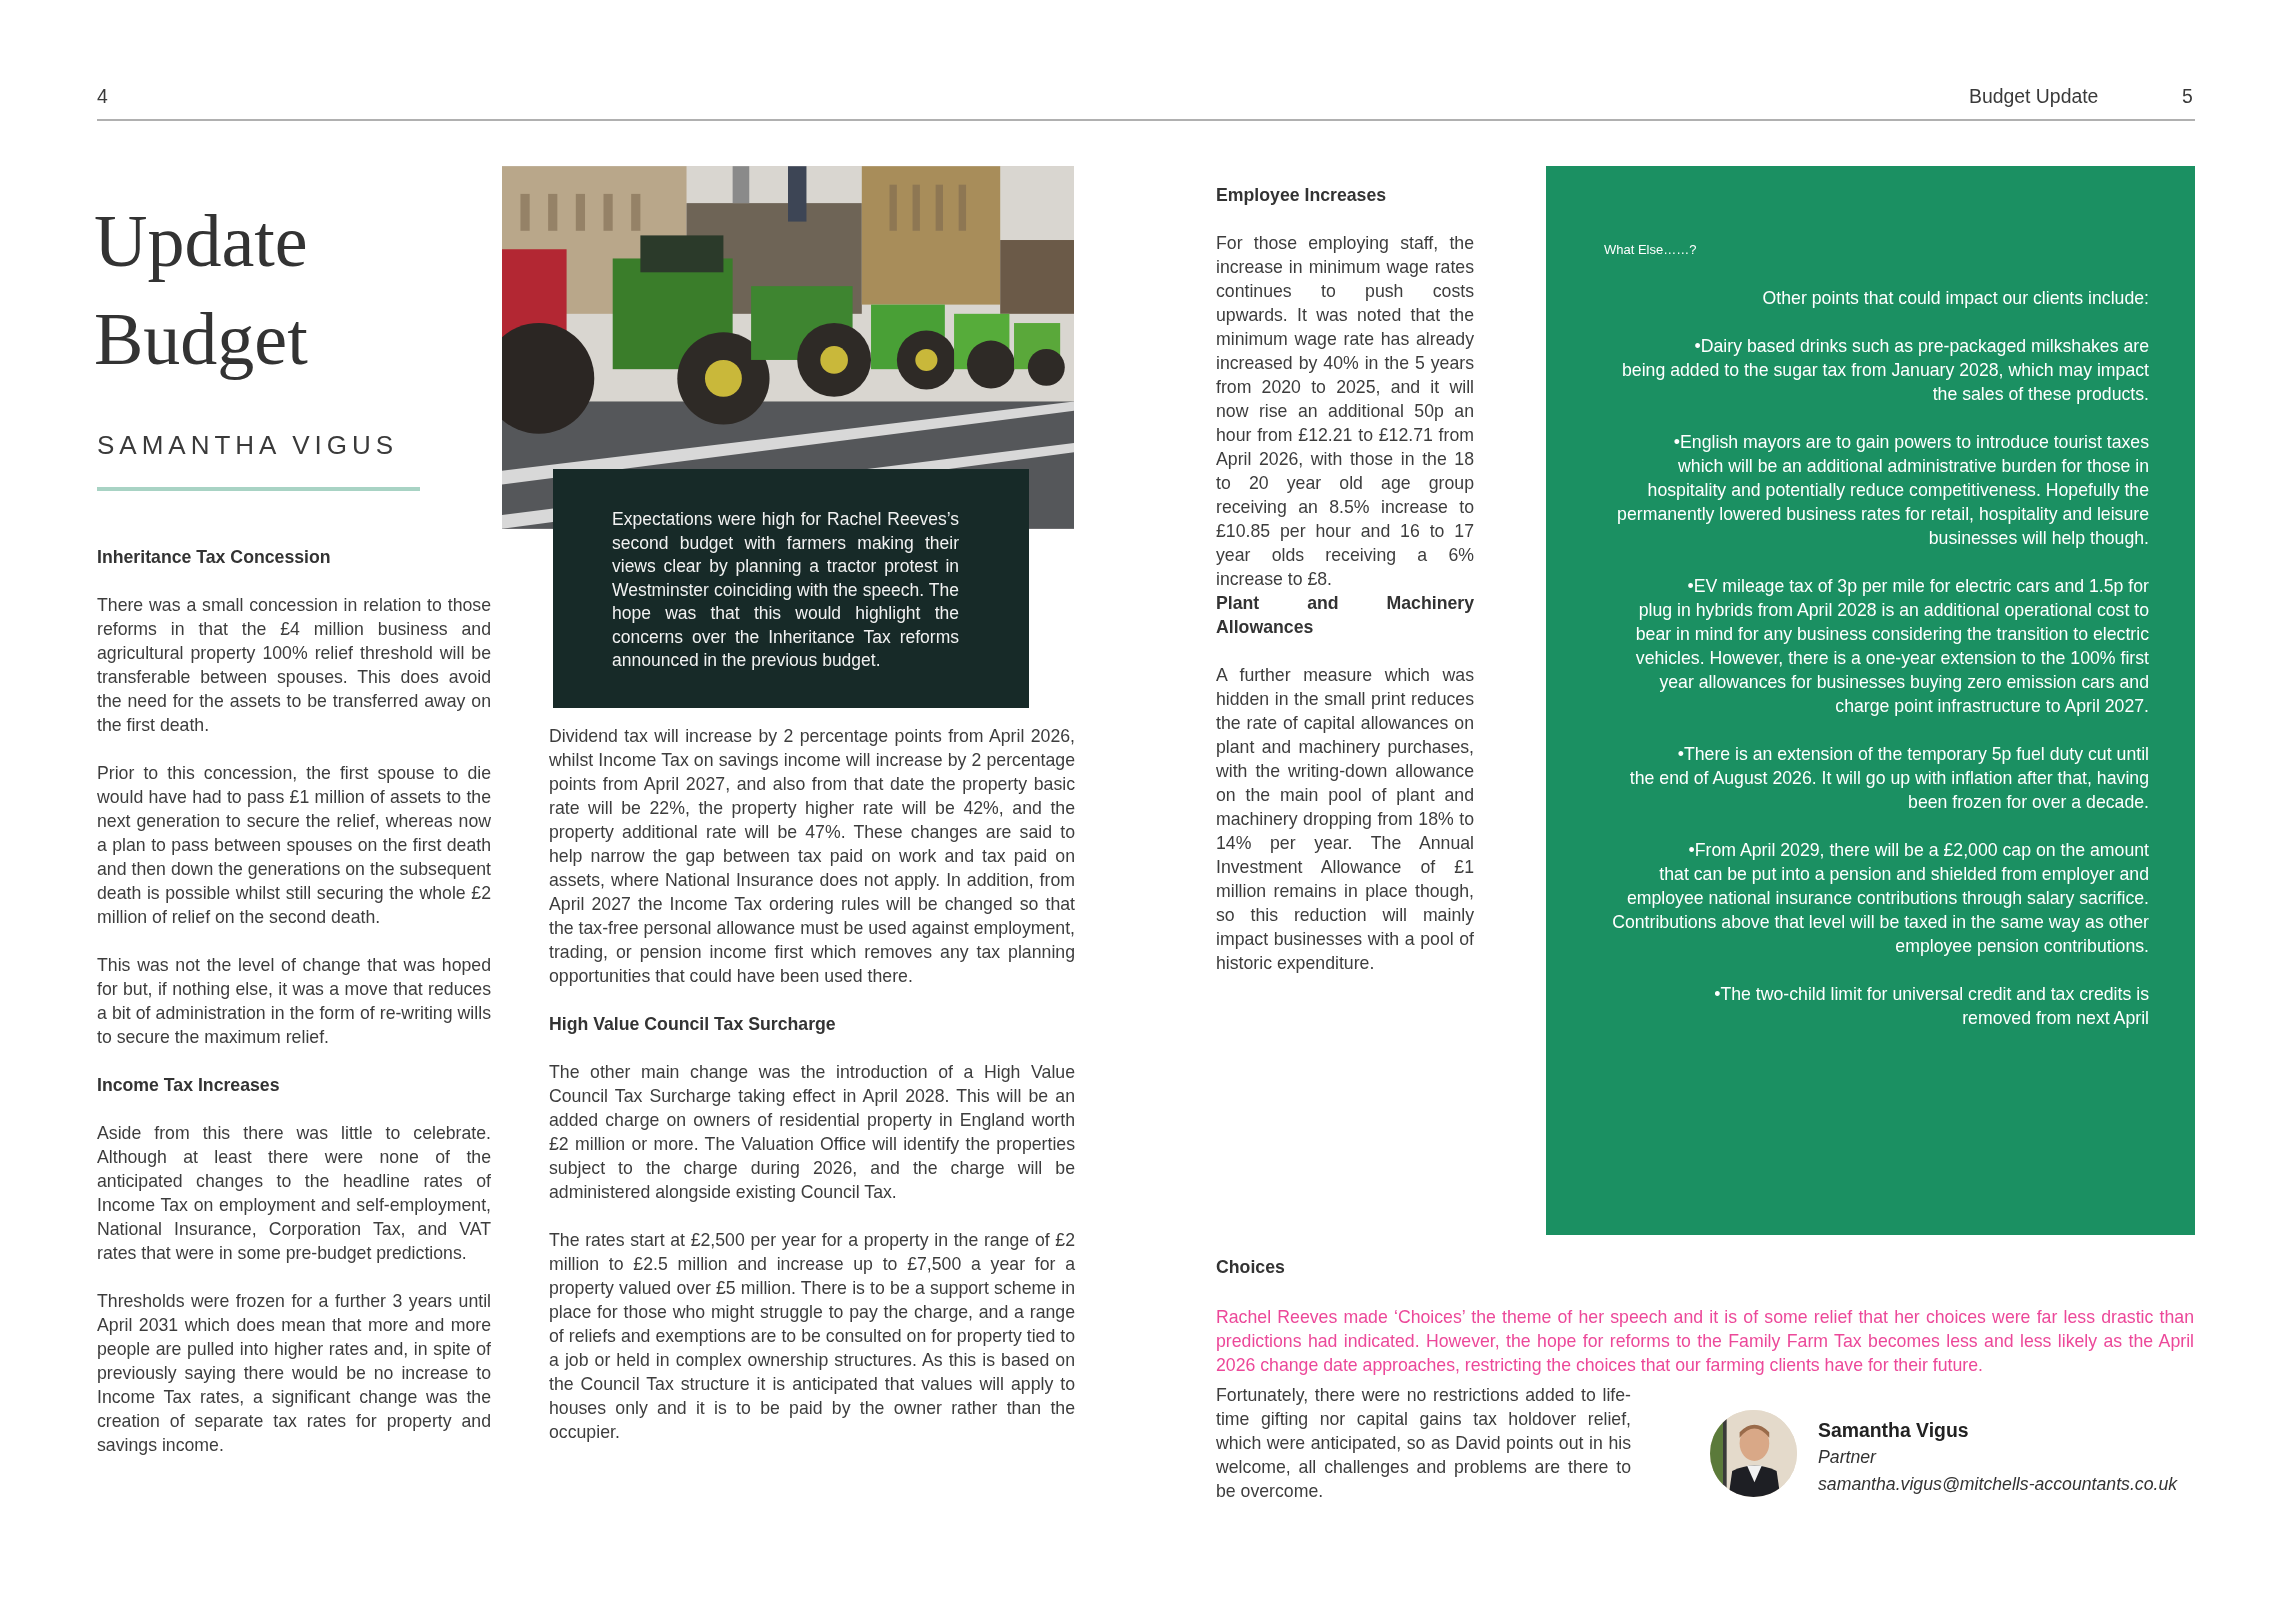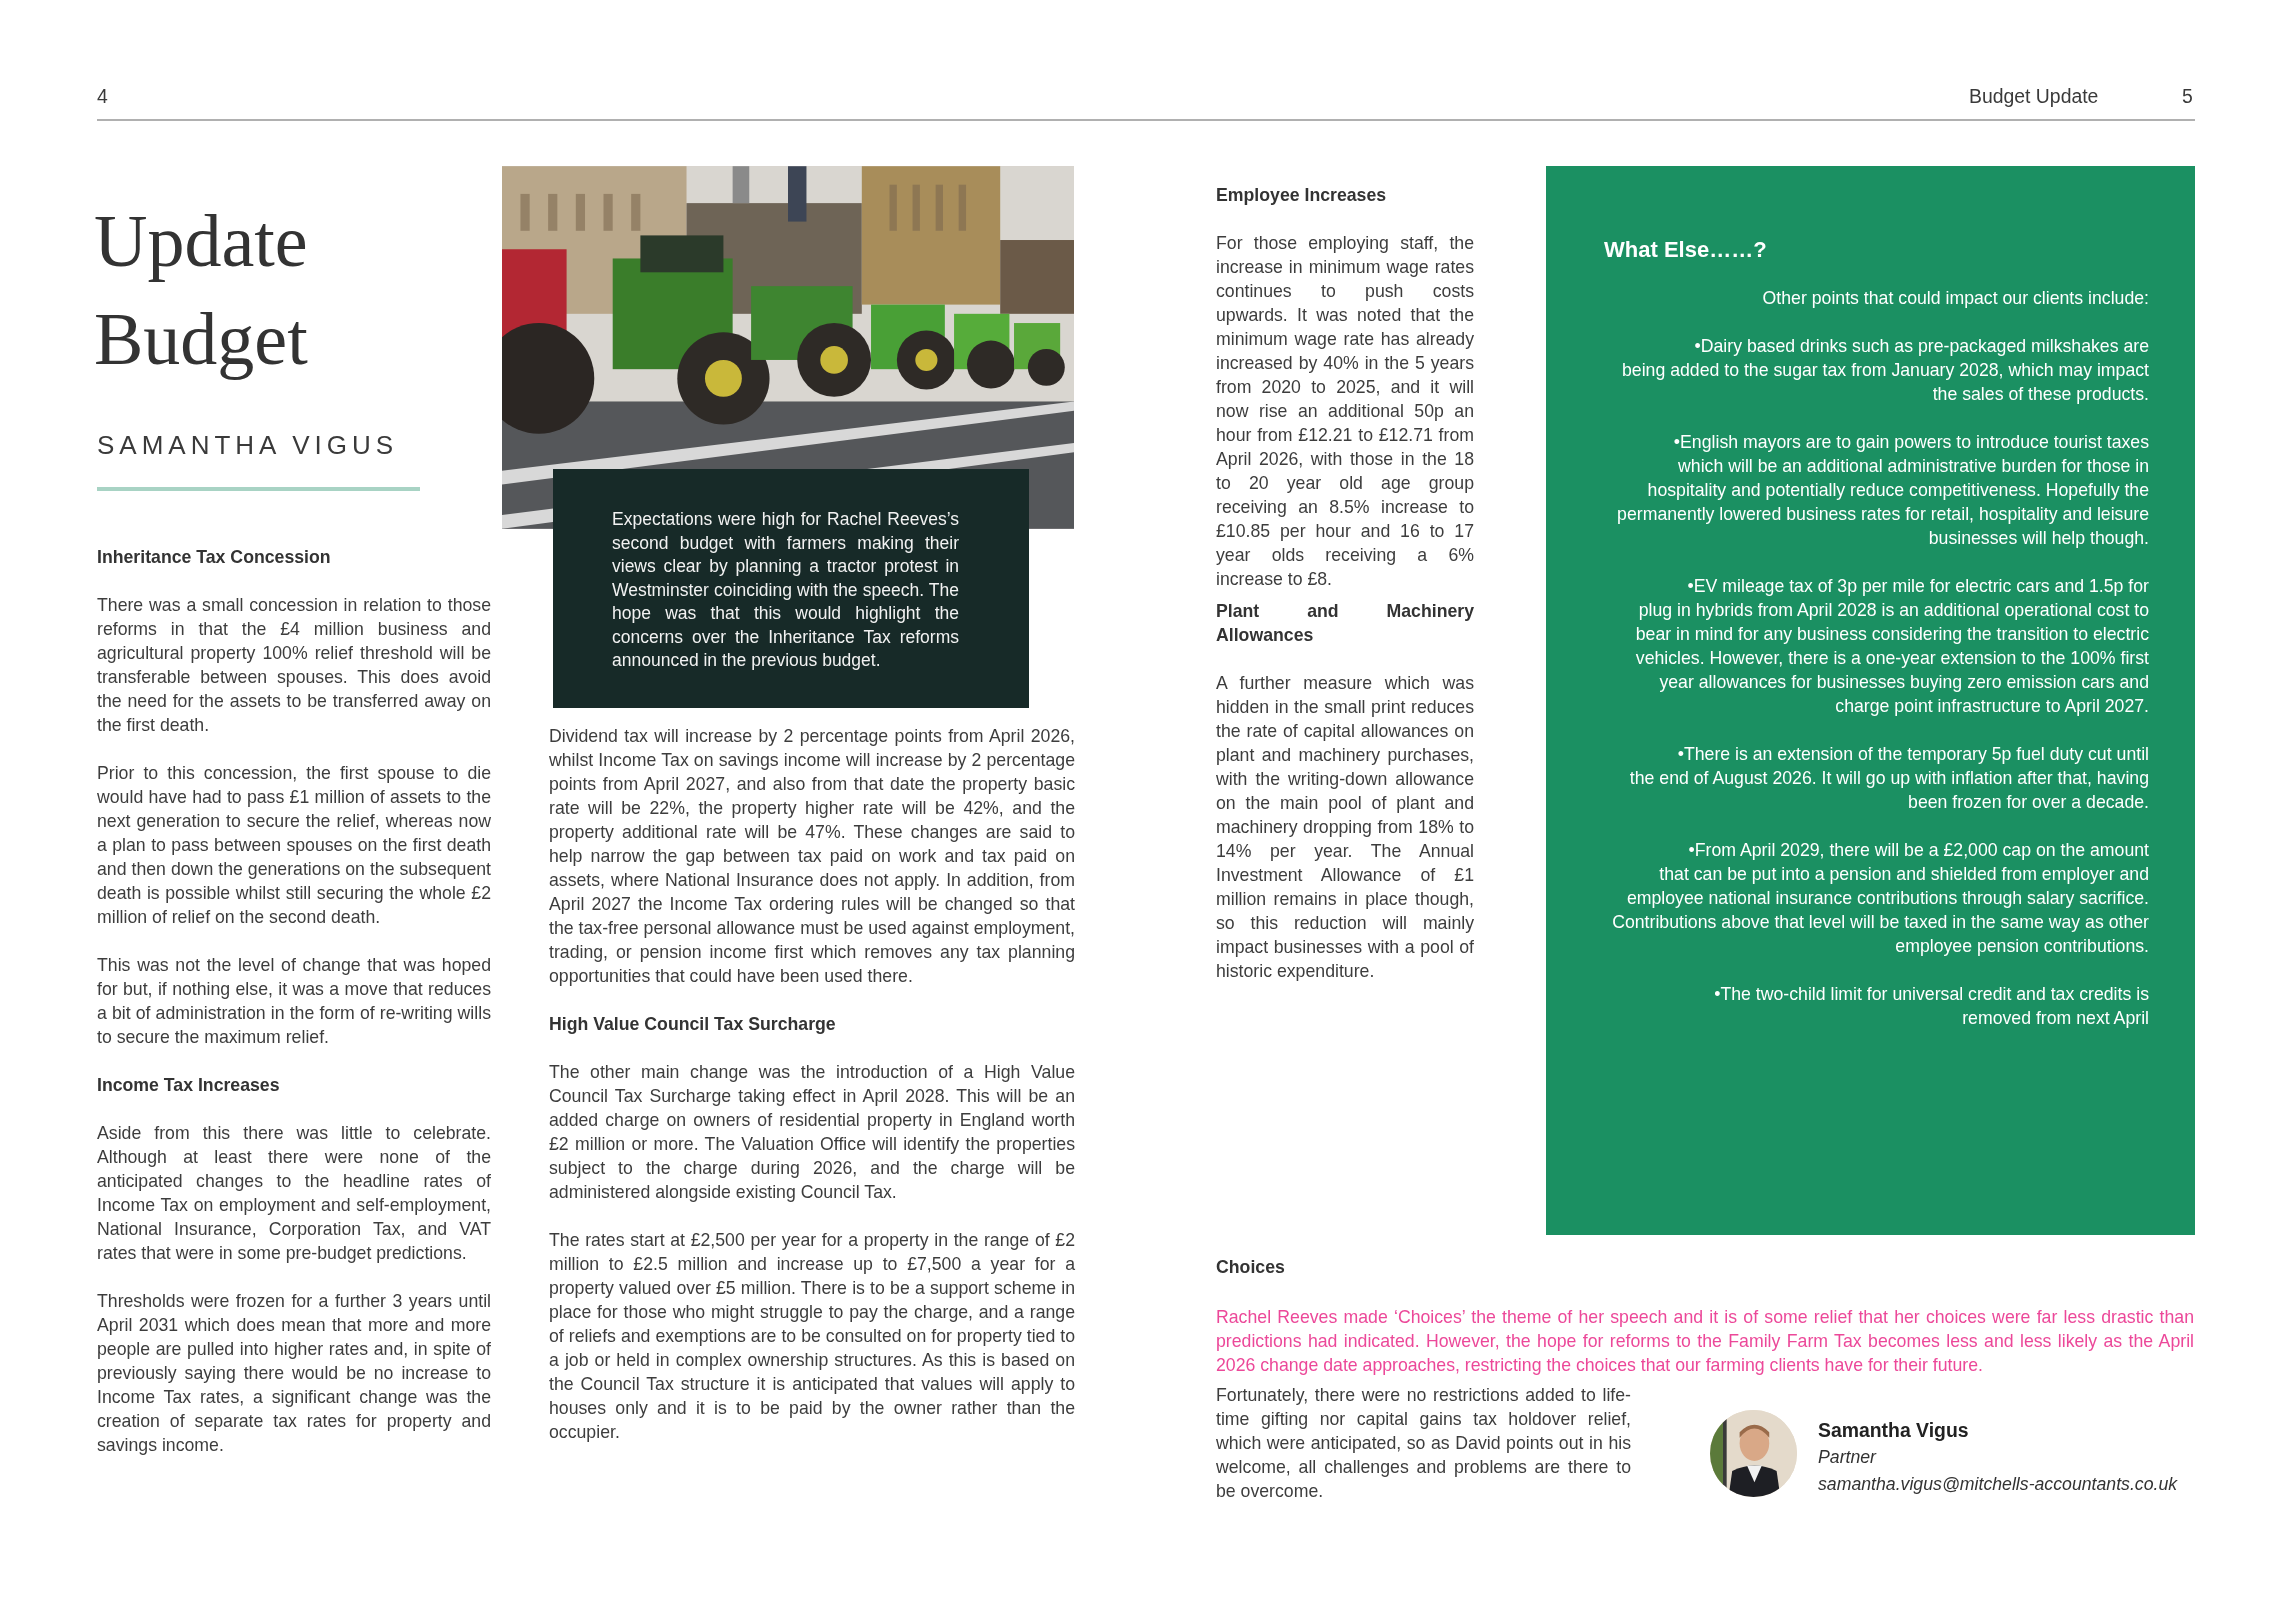--- a/index.html
+++ b/index.html
@@ -9,28 +9,28 @@
   .rule{position:absolute;left:97px;top:119px;width:2098px;height:1.8px;background:#b0b0b0;}
   .title{left:94px;top:192px;font-family:"Liberation Serif","DejaVu Serif",serif;font-size:74px;line-height:98px;color:#333333;}
   .author{left:97px;top:430px;font-size:26px;letter-spacing:5px;color:#3a3a3a;}
   .accent-rule{left:97px;top:487px;width:323px;height:3.7px;background:#a8d3c4;}
   .col{position:absolute;font-size:17.7px;line-height:24px;color:#3d3d3d;text-align:justify;}
   .col p{margin:0 0 24px 0;}
   .col h3{margin:0 0 24px 0;font-size:17.7px;font-weight:bold;line-height:24px;color:#333;}
   .col1{left:97px;top:545px;width:394px;}
   .col2{left:549px;top:724px;width:526px;}
   .col3{left:1216px;top:183px;width:258px;}
-  .col3 p.tight{margin-bottom:8px;}
+  .col3 p.tight{margin-bottom:0;}
   .photo{left:502px;top:166px;width:572px;height:363px;overflow:hidden;background:linear-gradient(180deg,#d8d4cc 0%,#c8bfae 22%,#8b7a5e 35%,#3d4a2c 55%,#2a2e22 70%,#4a4c4e 82%,#6a6b6d 100%);}
   .photo svg{display:block;}
   .caption-box{left:553px;top:469px;width:476px;height:239px;background:#172a28;}
   .caption-text{position:absolute;left:59px;top:39px;width:347px;font-size:17.5px;line-height:23.5px;color:#f2f2f2;text-align:justify;}
   .green{left:1546px;top:166px;width:649px;height:1069px;background:#1b9062;}
   .green-inner{position:absolute;left:58px;top:72px;width:545px;font-size:17.7px;line-height:24px;color:#ffffff;}
-  .green-inner h3{margin:0 0 24px 0;font-size:22px;font-weight:bold;}
+  .green-inner h3{margin:0 0 24px 0;font-size:13px;font-weight:normal;}
   .green-inner p{margin:0 0 24px 0;text-align:right;}
   .bullet{display:inline-block;width:69px;}
   .choices-head{left:1216px;top:1257px;font-size:17.7px;font-weight:bold;color:#333;}
   .choices-p{left:1216px;top:1305px;width:978px;font-size:17.7px;line-height:24px;color:#ec4899;text-align:justify;}
   .choices-p2{left:1216px;top:1383px;width:415px;font-size:17.7px;line-height:24px;color:#3d3d3d;text-align:justify;}
   .portrait{left:1710px;top:1410px;width:87px;height:87px;border-radius:50%;overflow:hidden;background:#e6dccd;}
   .sig-name{left:1818px;top:1419px;font-size:19.4px;font-weight:bold;color:#222;}
   .sig-role{left:1818px;top:1447px;font-size:17.7px;font-style:italic;color:#333;text-align:center;}
   .sig-email{left:1818px;top:1474px;font-size:17.7px;font-style:italic;color:#333;}
 </style>

